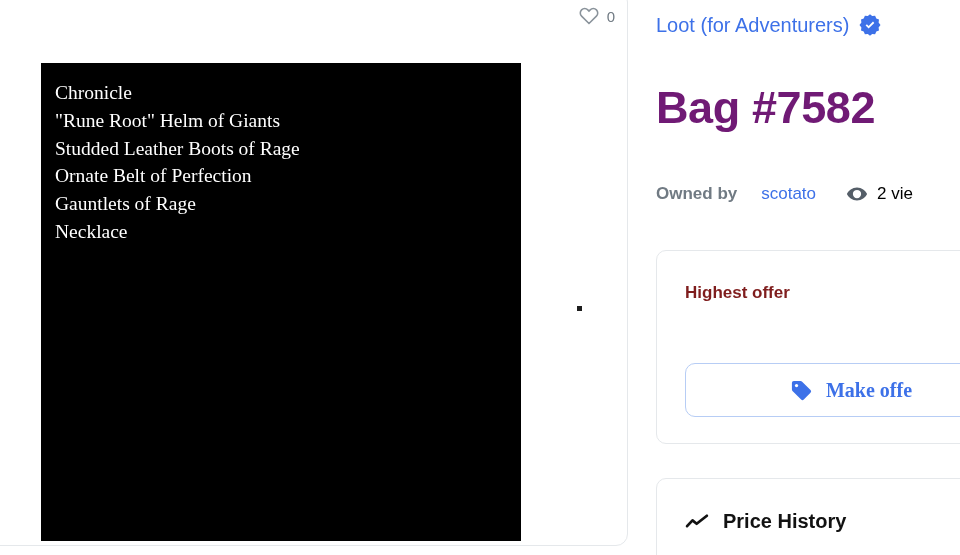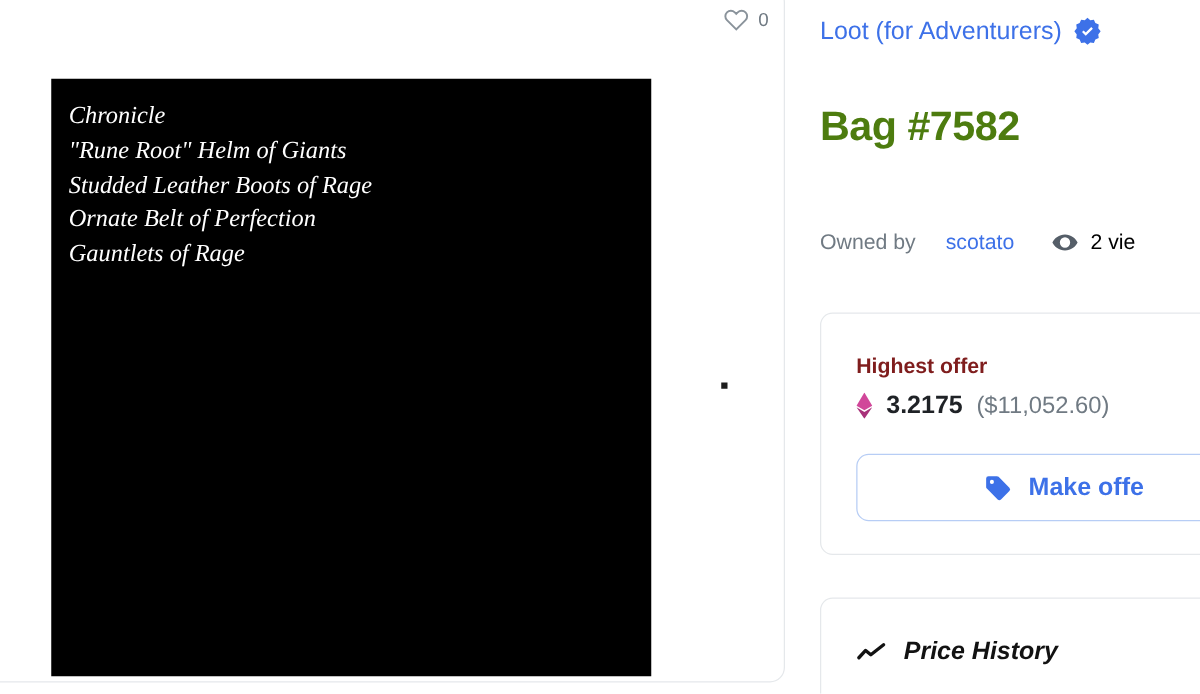--- a/index.html
+++ b/index.html
@@ -63,21 +63,20 @@
     width: 480px;
     height: 478px;
     background: #000000;
     overflow: hidden;
   }
 
   .loot-list {
     margin: 0;
     padding: 16px 0 0 14px;
     list-style: none;
-    font-style: italic;
   }
 
   .loot-list li {
     font-family: "Liberation Serif", serif;
     color: #ffffff;
     font-size: 19.5px;
     line-height: 27.8px;
     white-space: nowrap;
   }
 
@@ -120,40 +119,41 @@
     width: 24px;
     height: 24px;
     flex: none;
   }
 
   .asset-title {
     position: absolute;
     left: 0;
     top: 82px;
     margin: 0;
-    font-size: 33px;
-    font-weight: bold;
-    color: #4d7c0f;
+    font-size: 45px;
+    font-weight: bold;
+    color: #701a75;
     letter-spacing: -0.4px;
     line-height: 1.15;
     white-space: nowrap;
   }
 
   .owner-row {
     position: absolute;
     left: 0;
     top: 183px;
     display: flex;
     align-items: center;
     white-space: nowrap;
   }
 
   .owned-by-label {
     font-size: 17px;
     color: #707a83;
+    font-weight: bold;
   }
 
   .owner-name {
     font-size: 17px;
     color: #3d71e8;
     margin-left: 24px;
   }
 
   .eye-icon {
     display: block;
@@ -246,20 +246,21 @@
     height: 23px;
     color: #3d71e8;
     flex: none;
   }
 
   .make-offer-label {
     font-size: 20px;
     font-weight: bold;
     color: #3d71e8;
     white-space: nowrap;
+    font-family: Liberation Serif, serif;
   }
 
   
   .history-panel {
     position: absolute;
     left: 0;
     top: 478px;
     width: 330px;
     height: 120px;
     background: #ffffff;
@@ -283,21 +284,20 @@
     width: 25px;
     height: 25px;
     color: #121212;
     flex: none;
   }
 
   .history-title {
     font-size: 20px;
     font-weight: bold;
     color: #121212;
-    font-style: italic;
   }
 </style>
 </head>
 <body>
 
 <div id="page">
 
   <div class="media-card">
 
     <div class="media-toolbar">
@@ -309,20 +309,21 @@
       <span class="fav-count">0</span>
     </div>
 
     <div class="art-frame">
       <ul class="loot-list">
         <li>Chronicle</li>
         <li>"Rune Root" Helm of Giants</li>
         <li>Studded Leather Boots of Rage</li>
         <li>Ornate Belt of Perfection</li>
         <li>Gauntlets of Rage</li>
+        <li>Necklace</li>
       </ul>
     </div>
 
     <div class="speck"></div>
   </div>
 
   <div class="details">
 
     <div class="collection-row">
       <span class="collection-name">Loot (for Adventurers)</span>
@@ -344,30 +345,20 @@
           <path d="M12 5C6.9 5 2.7 8.3 1 12c1.7 3.7 5.9 7 11 7s9.3-3.3 11-7c-1.7-3.7-5.9-7-11-7zm0 11.5A4.5 4.5 0 1 1 12 7.5a4.5 4.5 0 0 1 0 9z"></path>
           <circle cx="12" cy="12" r="2.3" fill="#ffffff"></circle>
         </svg>
       </span>
       <span class="views-text">2 vie</span>
     </div>
 
     <div class="offer-panel">
       <div class="offer-label">Highest offer</div>
 
-      <div class="offer-price-row">
-        <span>
-          <svg class="eth-icon" viewBox="0 0 12 20">
-            <path fill="#d1479a" d="M6 0L0 10l6 3.5L12 10z"></path>
-            <path fill="#a8327a" d="M6 14.9L0 11.3 6 20l6-8.7z"></path>
-          </svg>
-        </span>
-        <span class="offer-eth">3.2175</span>
-        <span class="offer-usd">($11,052.60)</span>
-      </div>
 
       <div class="make-offer-button">
         <span>
           <svg class="tag-icon" viewBox="0 0 24 24" fill="currentColor">
             <path d="M21.4 11.6l-9-9A2 2 0 0 0 11 2H4a2 2 0 0 0-2 2v7a2 2 0 0 0 .6 1.4l9 9a2 2 0 0 0 2.8 0l7-7a2 2 0 0 0 0-2.8z"></path>
             <circle cx="6.8" cy="6.8" r="1.7" fill="#ffffff"></circle>
           </svg>
         </span>
         <span class="make-offer-label">Make offe</span>
       </div>

